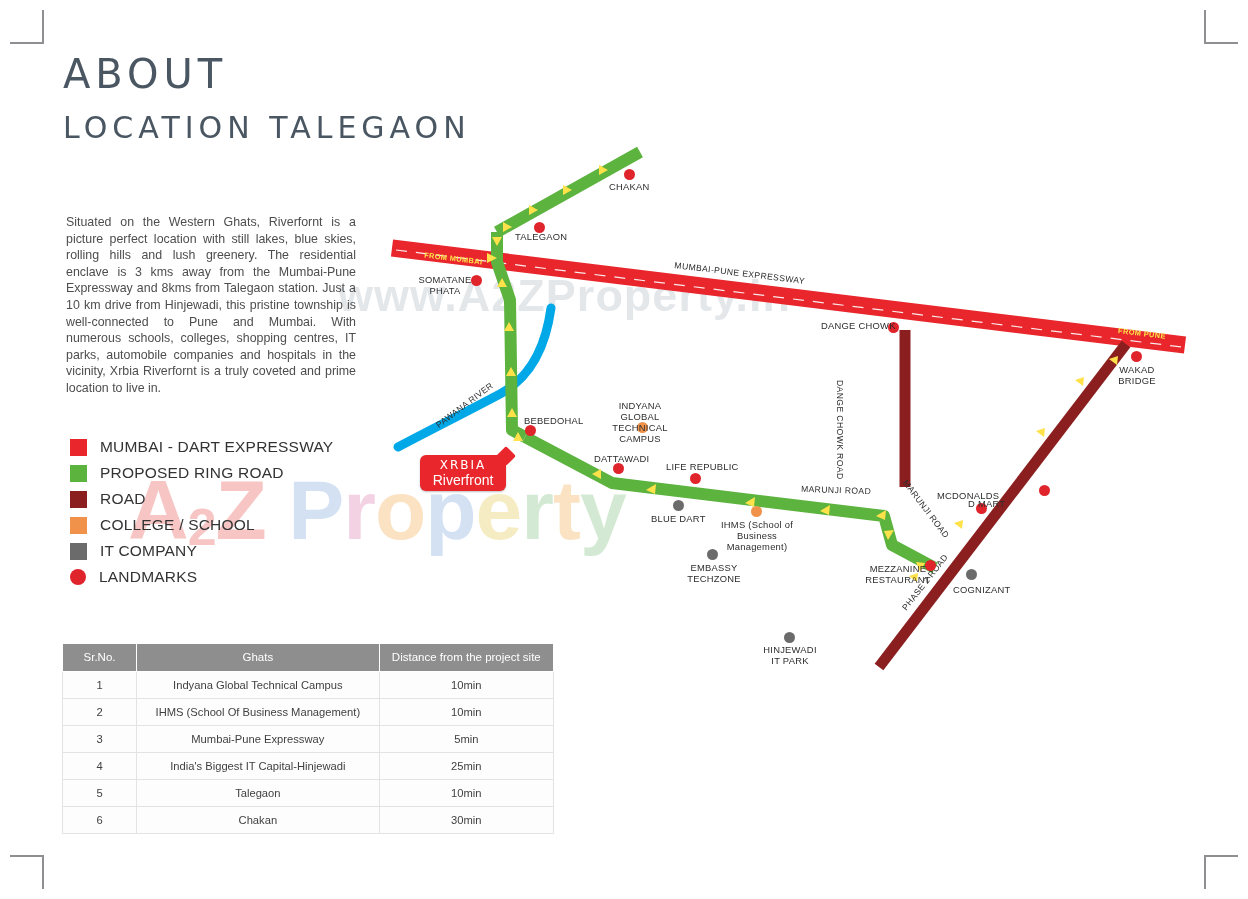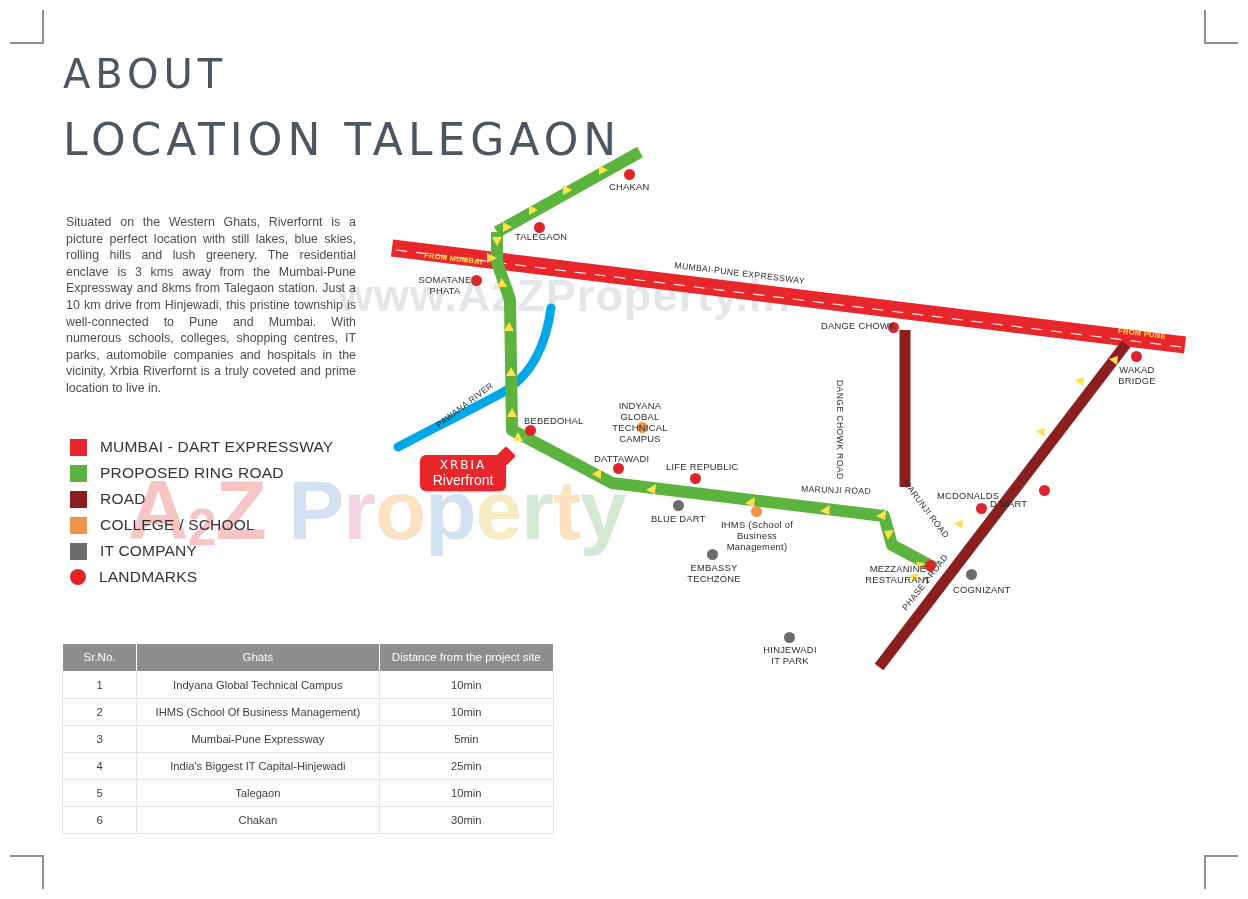--- a/index.html
+++ b/index.html
@@ -48,21 +48,21 @@
 
   
   .title{
     position:absolute;left:63px;top:52px;
     color:#4a5763;
     font-family:"DejaVu Sans", sans-serif;
     font-size:44px;line-height:45px;letter-spacing:4px;
     font-weight:400;
   }
   .title .l1{display:block;font-size:40px;letter-spacing:5px;}
-  .title .l2{display:block;font-size:44px;letter-spacing:5px;margin-top:20px;}
+  .title .l2{display:block;font-size:30px;letter-spacing:5px;margin-top:8px;}
 
   
   .desc{
     position:absolute;left:66px;top:214px;width:290px;
     font-size:12.4px;line-height:16.6px;color:#4d4d4d;
     text-align:justify;
     font-family:"Liberation Sans",sans-serif;
   }
 
   
@@ -306,21 +306,21 @@
 
     <div class="mlabel" style="left:609px;top:181px;">CHAKAN</div>
     <div class="mlabel" style="left:515px;top:231px;">TALEGAON</div>
     <div class="mlabel wrap" style="left:418px;top:274px;width:54px;">SOMATANE PHATA</div>
     <div class="mlabel" style="left:524px;top:415px;">BEBEDOHAL</div>
     <div class="mlabel" style="left:594px;top:453px;">DATTAWADI</div>
     <div class="mlabel" style="left:666px;top:461px;">LIFE REPUBLIC</div>
     <div class="mlabel" style="left:821px;top:320px;">DANGE CHOWK</div>
     <div class="mlabel wrap" style="left:1111px;top:364px;width:52px;">WAKAD BRIDGE</div>
     <div class="mlabel" style="left:937px;top:490px;">MCDONALDS</div>
-    <div class="mlabel" style="left:990px;top:498px;">D MART</div>
+    <div class="mlabel" style="left:968px;top:498px;">D MART</div>
     <div class="mlabel wrap" style="left:860px;top:563px;width:76px;">MEZZANINE RESTAURANT</div>
     <div class="mlabel wrap" style="left:600px;top:400px;width:80px;">INDYANA GLOBAL TECHNICAL CAMPUS</div>
     <div class="mlabel wrap" style="left:719px;top:519px;width:76px;">IHMS (School of Business Management)</div>
     <div class="mlabel" style="left:651px;top:513px;">BLUE DART</div>
     <div class="mlabel wrap" style="left:686px;top:562px;width:56px;">EMBASSY TECHZONE</div>
     <div class="mlabel" style="left:953px;top:584px;">COGNIZANT</div>
     <div class="mlabel wrap" style="left:761px;top:644px;width:58px;">HINJEWADI IT PARK</div>
   </div>
 
 </div>

